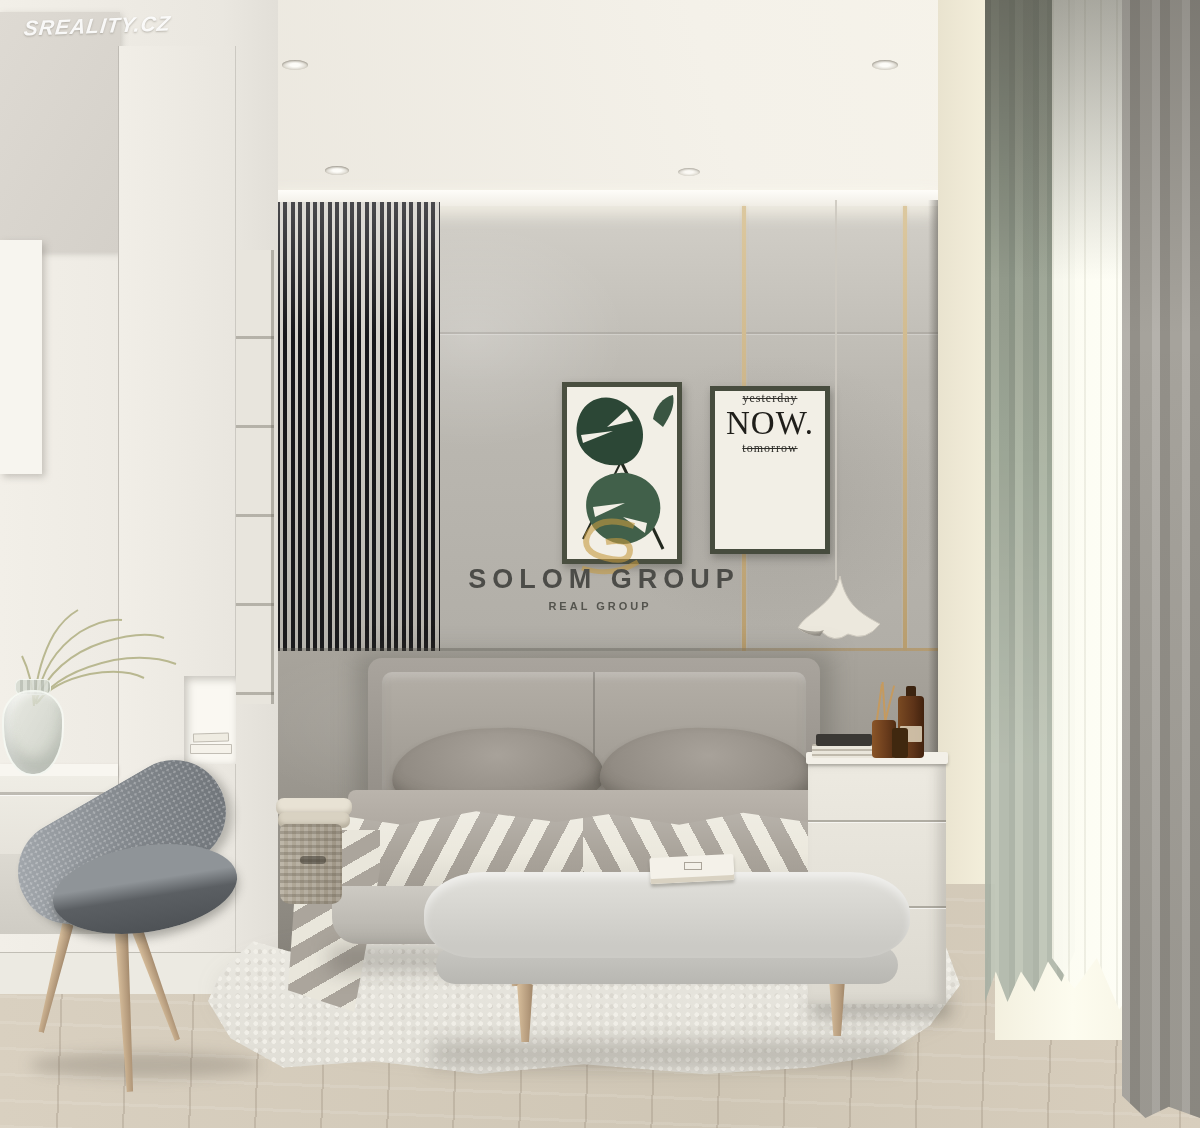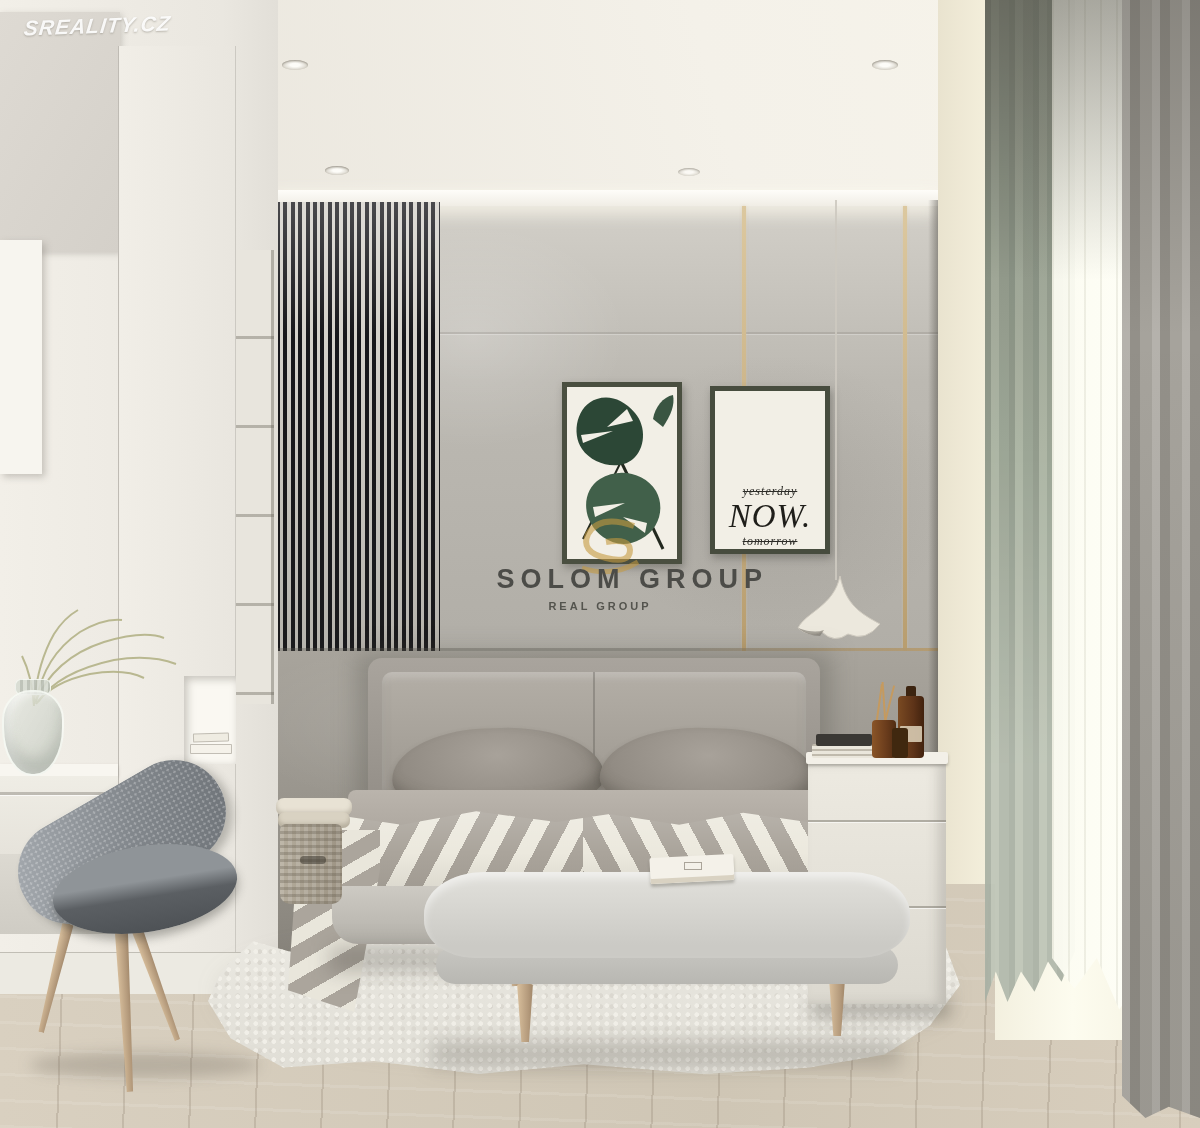--- a/index.html
+++ b/index.html
@@ -48,27 +48,27 @@
       radial-gradient(300px 120px at 25% 20%,rgba(255,255,255,.10),transparent 70%),
       linear-gradient(180deg,#a8a49c,#8e8a82 70%,#7f7b73);}
   #wall-right-seam{left:928px;top:200px;width:12px;height:818px;
     background:linear-gradient(90deg,rgba(60,57,50,0),rgba(60,57,50,.5));}
 
   
   #poster-plant{left:562px;top:382px;width:120px;height:182px;background:var(--poster-bg,#f2efe6);
     border:5px solid var(--poster-frame,#4a4f40);box-shadow:2px 4px 8px rgba(50,48,42,.35);}
   #poster-now{left:710px;top:386px;width:120px;height:168px;background:var(--poster-bg,#f2efe6);
     border:5px solid #474c3e;box-shadow:2px 4px 8px rgba(50,48,42,.35);
-    display:flex;flex-direction:column;align-items:center;justify-content:flex-end;font-style:italic;}
+    display:flex;flex-direction:column;align-items:center;justify-content:flex-start;}
   #poster-now span{position:static;}
   .strike{font-family:"Liberation Serif",serif;font-size:12px;color:#2d2c28;
     text-decoration:line-through;letter-spacing:1px;}
   #now-main{font-family:"Liberation Serif",serif;font-size:33px;color:#1f1e1a;letter-spacing:1px;line-height:1.05;}
   #monogram{left:572px;top:512px;width:76px;height:66px;opacity:.8;}
-  #brand-title{left:408px;top:564px;width:360px;text-align:right;font-size:27px;font-weight:700;
+  #brand-title{left:424px;top:564px;width:360px;text-align:center;font-size:27px;font-weight:700;
     letter-spacing:6px;color:var(--brand-ink,#4c4c48);}
   #brand-sub{left:420px;top:600px;width:360px;text-align:center;font-size:11px;font-weight:700;
     letter-spacing:3px;color:#54544e;}
 
   
   #cord{left:835px;top:200px;width:2px;height:380px;background:rgba(205,201,192,.9);}
   #lamp{left:790px;top:572px;width:100px;height:76px;}
 
   
   #leftwall{left:0;top:0;width:278px;height:1018px;

